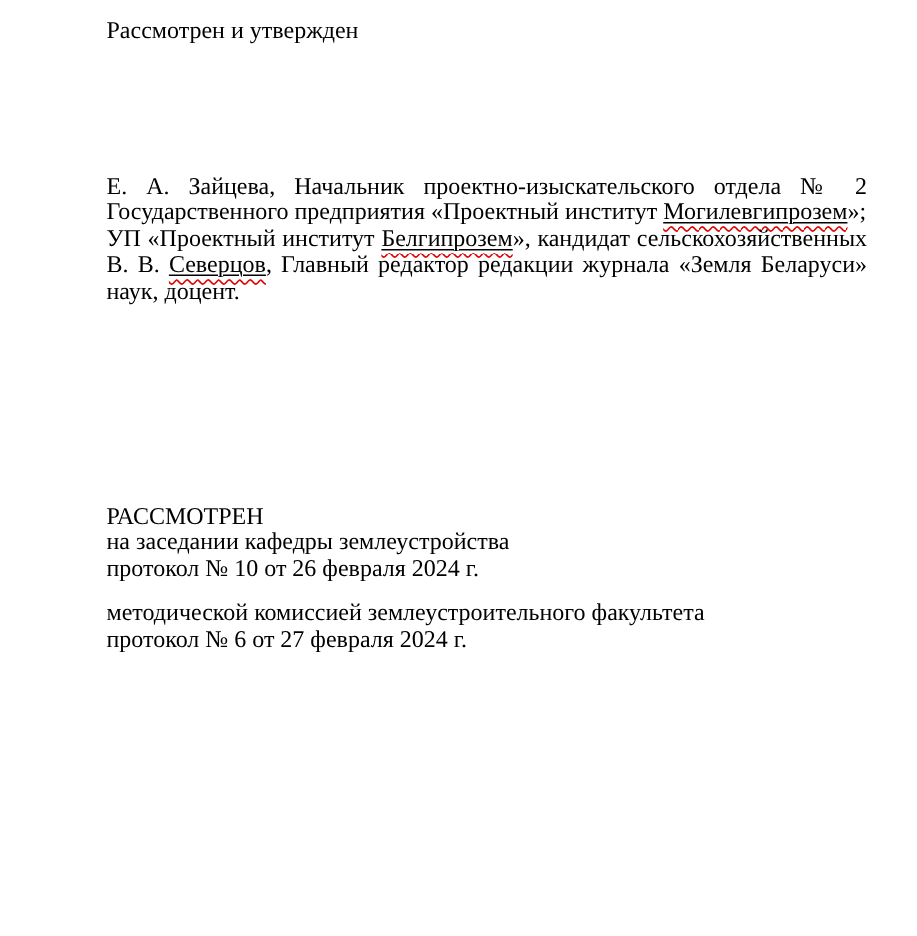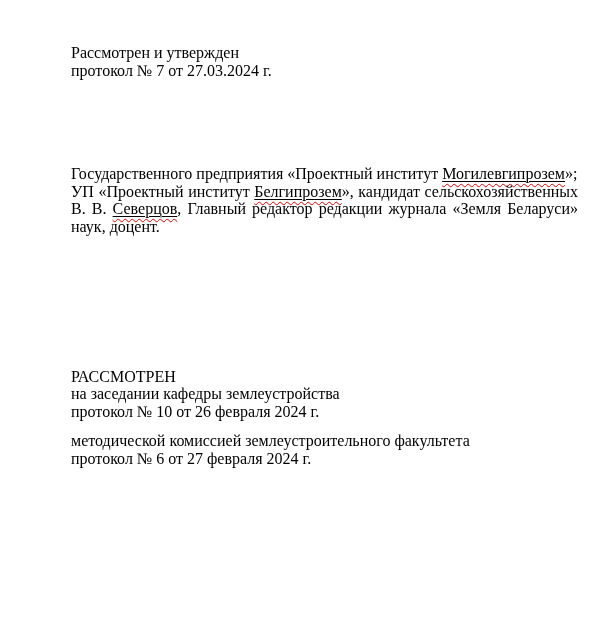--- a/index.html
+++ b/index.html
@@ -13,21 +13,21 @@
     overflow: hidden;
     font-family: "Liberation Serif", "DejaVu Serif", serif;
     font-size: 16px;
     line-height: 17.6px;
     color: #000000;
   }
   .doc {
     box-sizing: border-box;
     width: 611px;
     height: 624px;
-    padding: 44px 33px 0 71px;
+    padding: 12px 33px 0 71px;
     background: #ffffff;
   }
   .block { width: 507px; }
   .line { white-space: normal; }
   
   .just {
     text-align: justify;
     text-align-last: justify;
   }
   
@@ -50,25 +50,25 @@
   .dept-block     { margin-top: 132px; }
   .faculty-block  { margin-top: 12px; }
 </style>
 </head>
 <body>
 
 <div class="doc">
 
   <div class="block">
     <div class="line">Рассмотрен и утвержден</div>
-    <div class="line">протокол № 7 от 27.03.2024 г.</div>
   </div>
 
   <div class="block reviewers-block">
 
+    <div class="line just">Е. А. Зайцева, Начальник проектно-изыскательского отдела № 2</div>
 
     <div class="line"><span>Государственного предприятия «Проектный институт </span><span class="squig"><span class="uline">Могилевгипрозем</span></span><span>»;</span></div>
 
     <div class="line just"><span>УП «Проектный институт </span><span class="squig"><span class="uline">Белгипрозем</span></span><span>», кандидат сельскохозяйственных</span></div>
 
     <div class="line just"><span>В. В. </span><span class="squig"><span class="uline">Северцов</span></span><span>, Главный редактор редакции журнала «Земля Беларуси»</span></div>
 
     <div class="line">наук, доцент.</div>
   </div>
 

